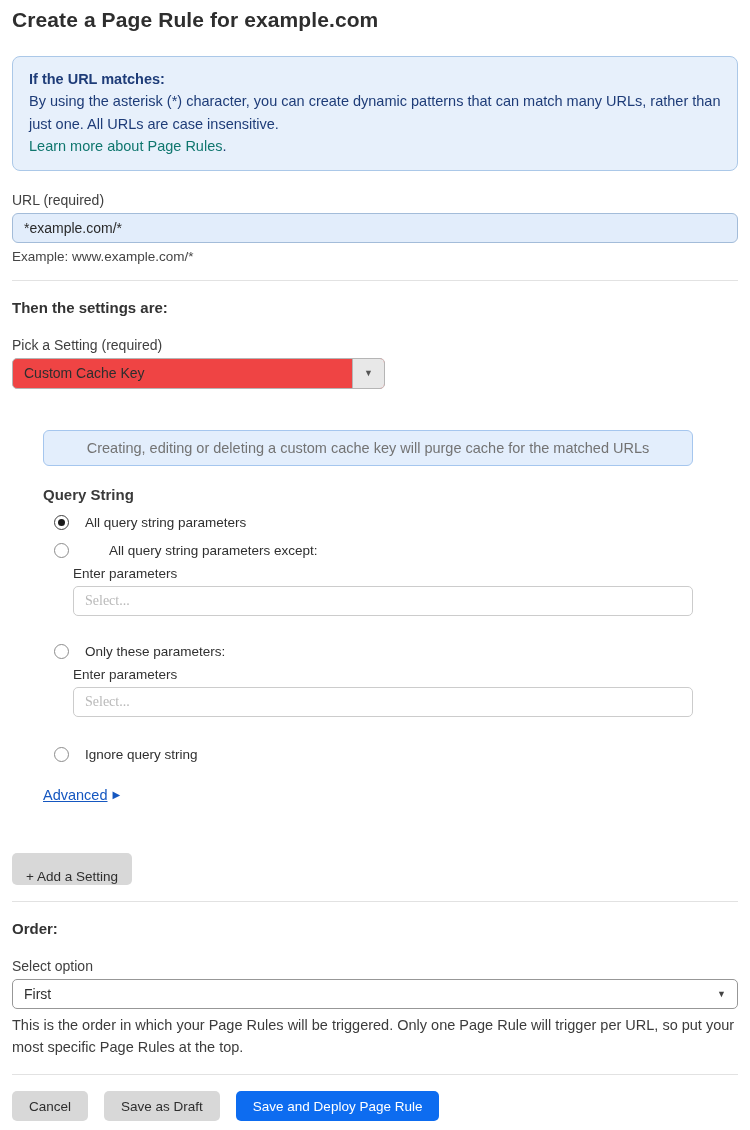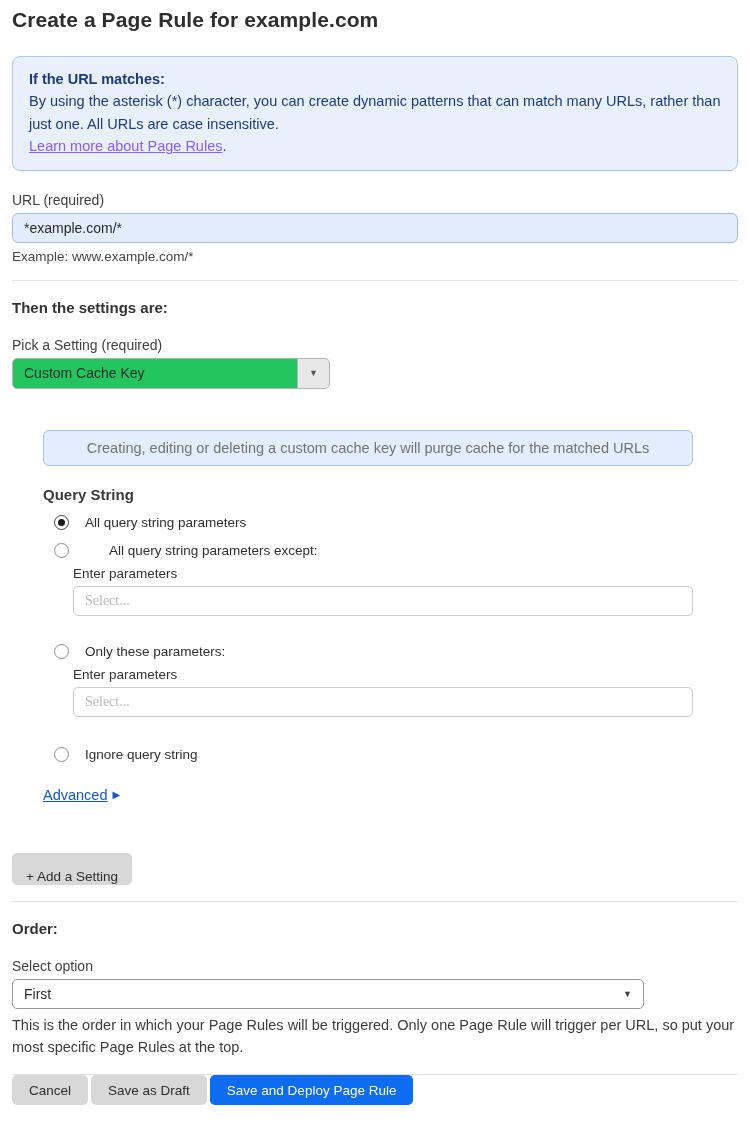--- a/index.html
+++ b/index.html
@@ -27,22 +27,21 @@
     border: 1px solid #abc8e8;
     border-radius: 8px;
     padding: 11px 16px 12px 16px;
     color: #1e3c78;
     font-size: 14.5px;
     line-height: 1.55;
   }
   .info-heading { font-weight: bold; }
   .info-body { max-width: 700px; }
   .info-link {
-    color: #8b5cf6;
-    text-decoration: underline;
+    color: #0f766e;
     cursor: pointer;
   }
   .info-link-suffix { color: #1e3c78; }
 
   
   .field-label {
     display: block;
     margin-top: 21px;
     font-size: 14px;
     color: #3f3f3f;
@@ -74,23 +73,23 @@
   .section-heading {
     margin-top: 18px;
     font-size: 15px;
     font-weight: bold;
     color: #333333;
   }
 
   
   .select-box {
     margin-top: 5px;
-    width: 318px;
+    width: 373px;
     height: 31px;
-    background: #22c55e;
+    background: #ef4444;
     border: 1px solid #b5b5b5;
     border-radius: 5px;
     display: flex;
     align-items: stretch;
     cursor: pointer;
     overflow: hidden;
   }
   .select-text {
     flex: 1;
     display: flex;
@@ -201,21 +200,21 @@
     font-size: 13.5px;
     color: #2e2e2e;
     font-family: "Liberation Sans", sans-serif;
     cursor: pointer;
   }
   .add-setting { margin-top: 49px; }
 
   
   .order-select {
     margin-top: 5px;
-    width: 632px;
+    width: 726px;
     height: 30px;
     background: #ffffff;
     border: 1px solid #979797;
     border-radius: 5px;
     display: flex;
     align-items: center;
     justify-content: space-between;
     padding: 0 11px;
     font-size: 14px;
     color: #2e2e2e;
@@ -224,22 +223,23 @@
   .order-arrow { font-size: 9px; color: #444444; }
   .order-helper {
     margin-top: 6px;
     font-size: 14.5px;
     line-height: 1.5;
     color: #3c3c3c;
     max-width: 730px;
   }
 
   .footer {
-    display: flex;
-    gap: 3px;
+    margin-top: 16px;
+    display: flex;
+    gap: 16px;
   }
   .footer .gray-btn { height: 30px; padding: 0 17px; }
   .blue-btn {
     background: #0d6cf0;
     border: none;
     border-radius: 5px;
     height: 30px;
     padding: 0 17px;
     font-size: 13.5px;
     color: #ffffff;

